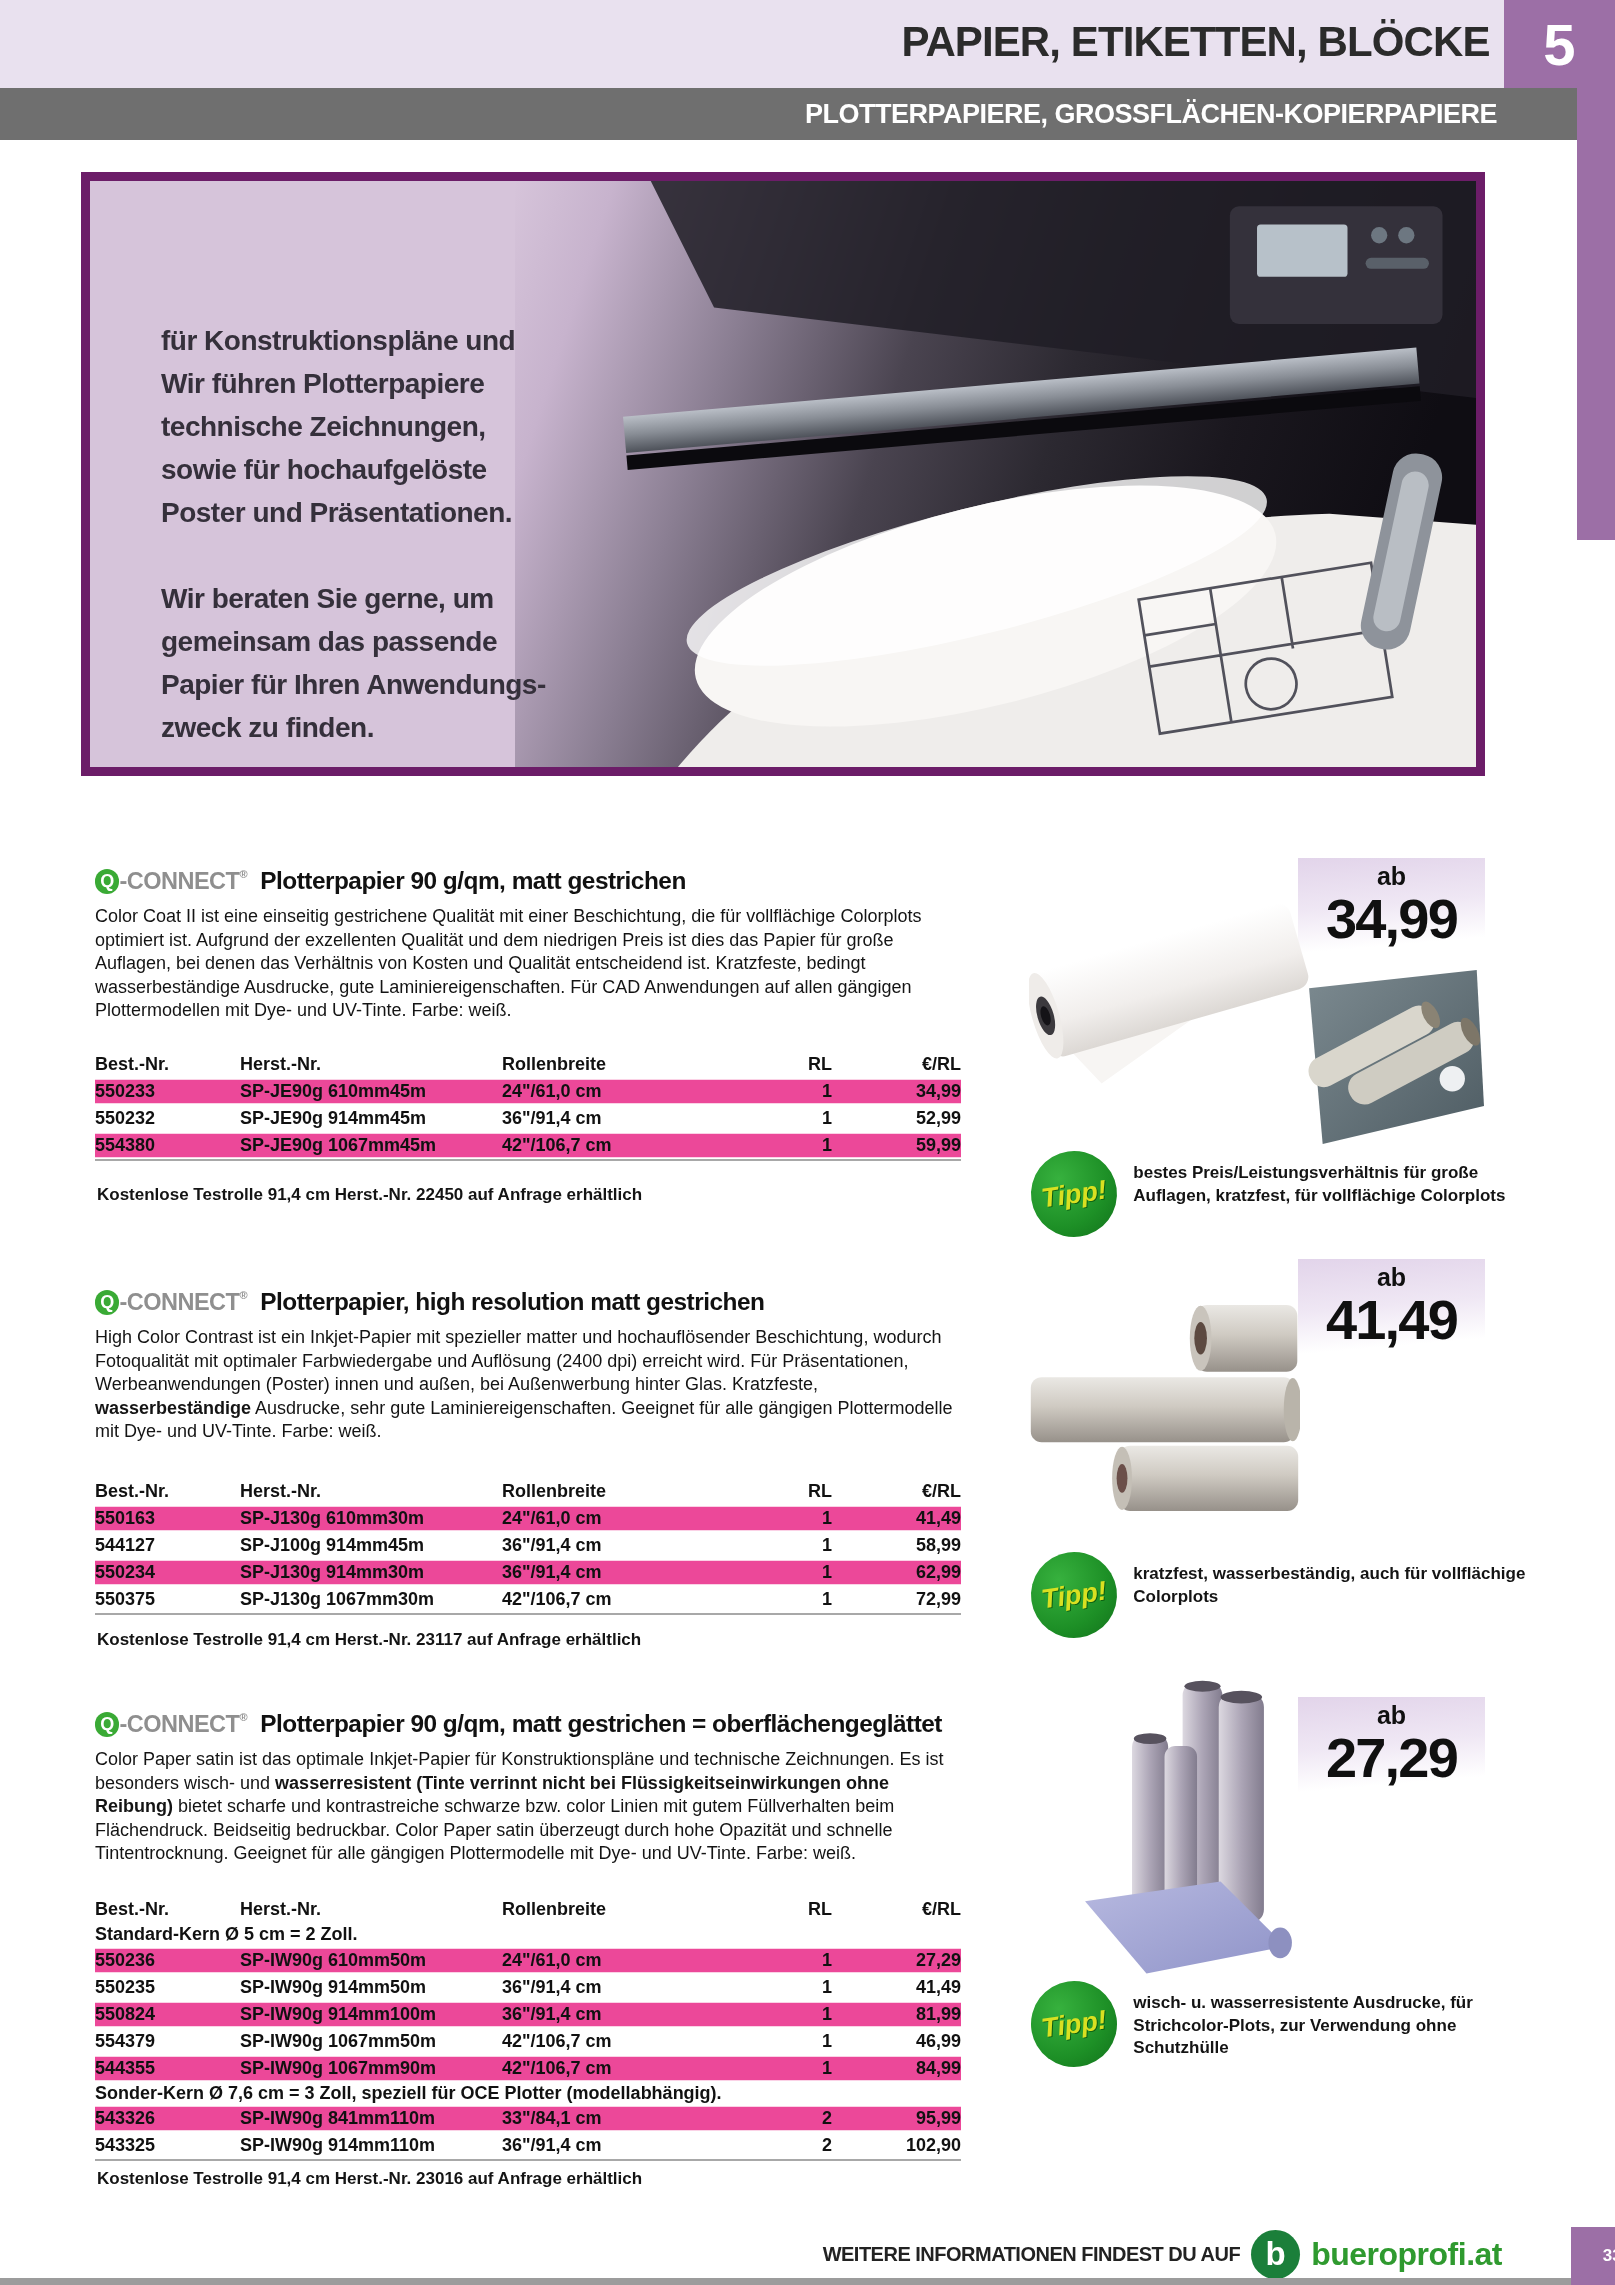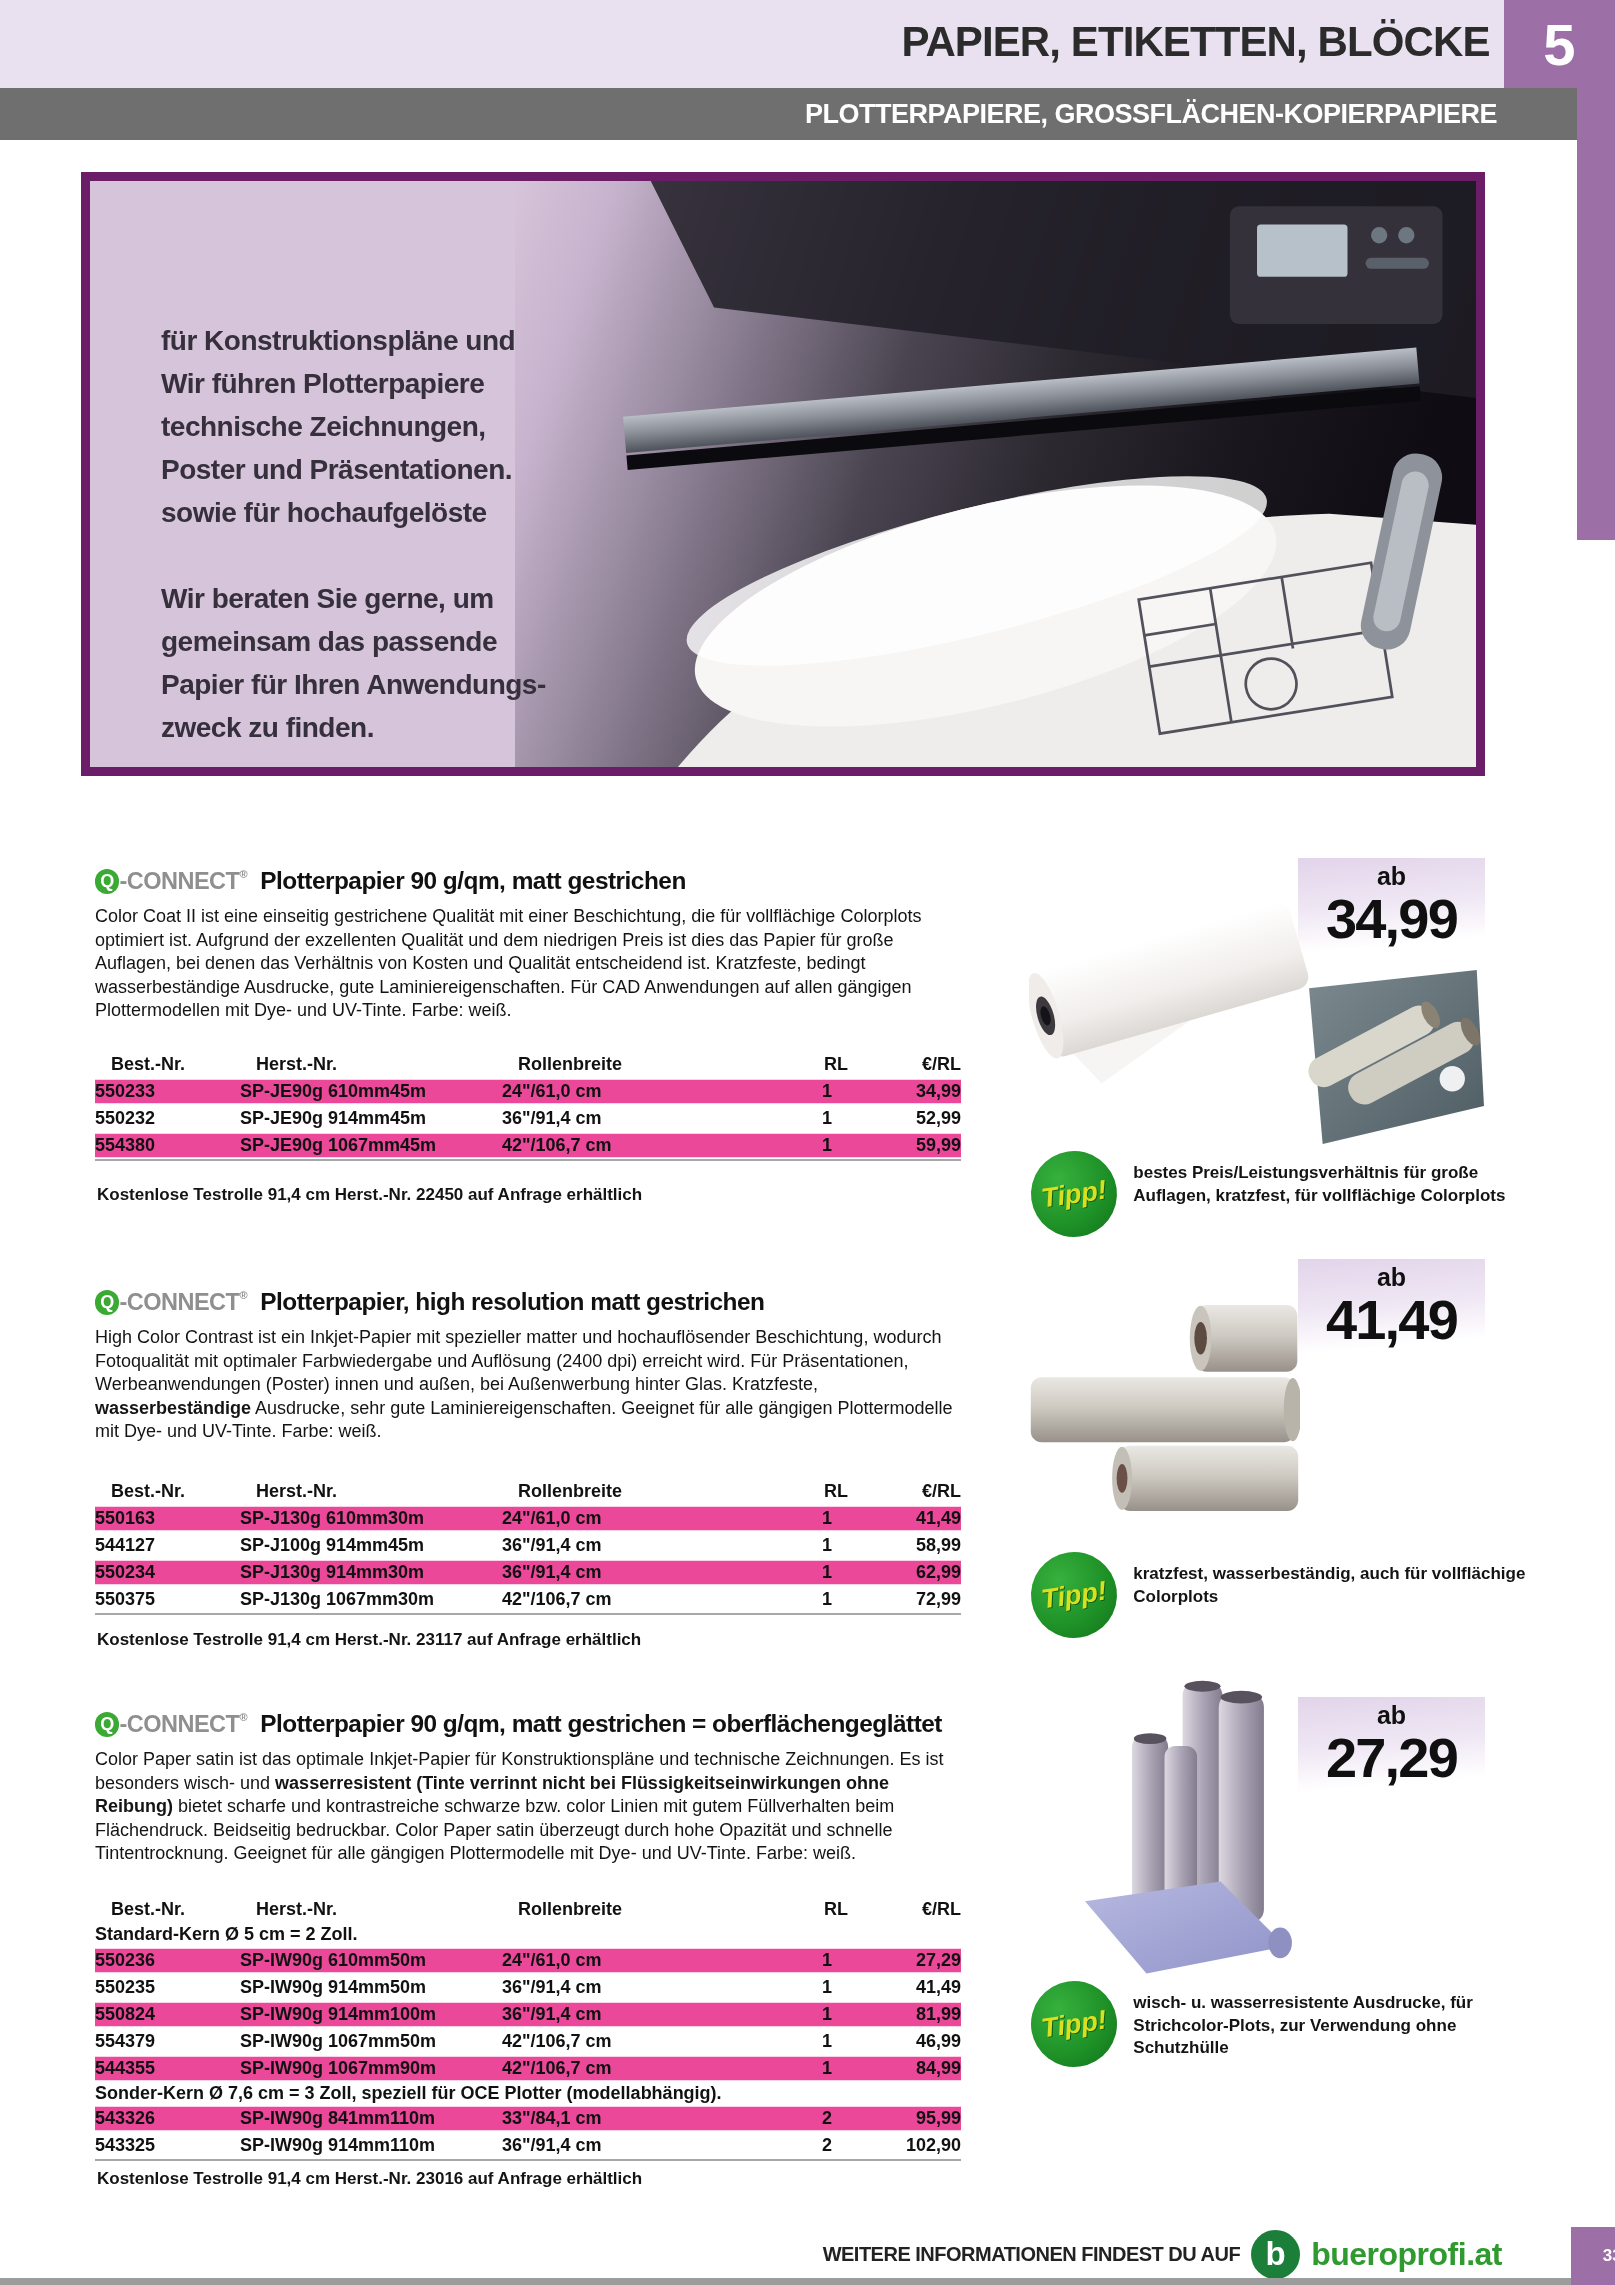--- a/index.html
+++ b/index.html
@@ -48,21 +48,21 @@
   .brand .rest { color:#8f8f8f; font-size:23.5px; font-weight:bold; letter-spacing:-0.5px; }
   .brand sup { color:#8f8f8f; font-size:11px; font-weight:bold; margin-top:0; }
   .prod-title { margin:0; font-size:24.4px; font-weight:bold; color:#111111; letter-spacing:-0.5px; }
   .desc {
     position:absolute; left:95px; width:859px; margin:0;
     font-size:18px; line-height:23.5px; color:#141414;
   }
   .desc b { font-weight:bold; }
   .ptable { position:absolute; left:95px; width:866px; border-bottom:2.7px solid #a8a8a8; font-size:18px; font-weight:bold; color:#111; }
   .t-head, .t-row { display:grid; grid-template-columns:145px 262px 244px 95px 1fr; align-items:center; }
-  .t-head { height:27px;margin-left:16px; }
+  .t-head { height:27px; }
   .t-row { height:27px; }
   .t-row.gray { background:#ec4899; box-shadow: inset 0 1.8px 0 #ffffff, inset 0 -1.8px 0 #ffffff; }
   .t-group { height:23.5px; display:flex; align-items:center; }
   .c4 { text-align:right; padding-right:9px; }
   .c5 { text-align:right; }
   .note { position:absolute; left:97px; font-size:17px; font-weight:bold; color:#141414; }
   
   .price-box {
     position:absolute; left:1298px; width:187px; height:103px; text-align:center;
     background:linear-gradient(175deg, #e2d4ea 0%, #efe7f4 45%, #ffffff 80%);
@@ -153,22 +153,22 @@
         <rect x="950" y="300" width="55" height="220" rx="26" fill="#8e939b"></rect>
         <rect x="962" y="320" width="30" height="180" rx="15" fill="#b9bec4"></rect>
       </g>
     </svg>
   </div>
   <div class="hero-text">
     <div class="para">
         <div>für Konstruktionspläne und</div>
         <div>Wir führen Plotterpapiere</div>
         <div>technische Zeichnungen,</div>
+        <div>sowie für hochaufgelöste</div>
         <div>Poster und Präsentationen.</div>
-        <div>sowie für hochaufgelöste</div>
       </div>
     <div class="para">
         <div>Wir beraten Sie gerne, um</div>
         <div>gemeinsam das passende</div>
         <div>Papier für Ihren Anwendungs-</div>
         <div>zweck zu finden.</div>
       </div>
   </div>
 </div>
 

